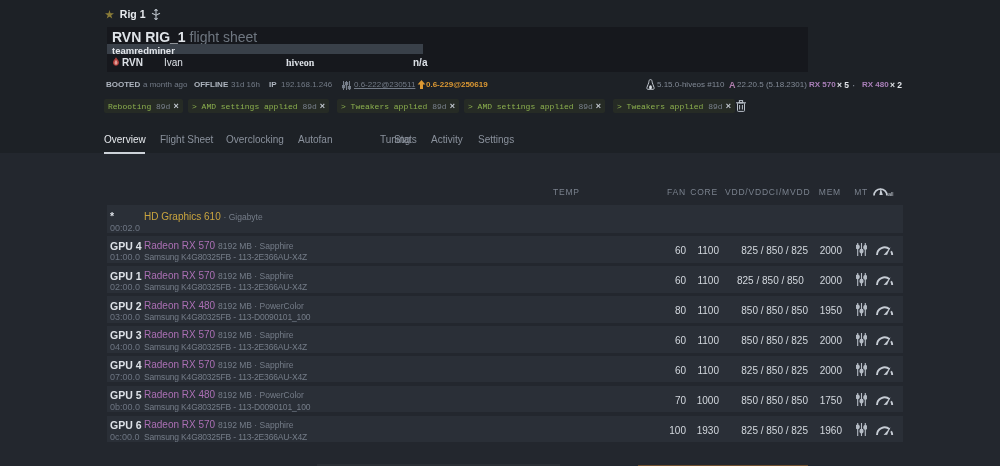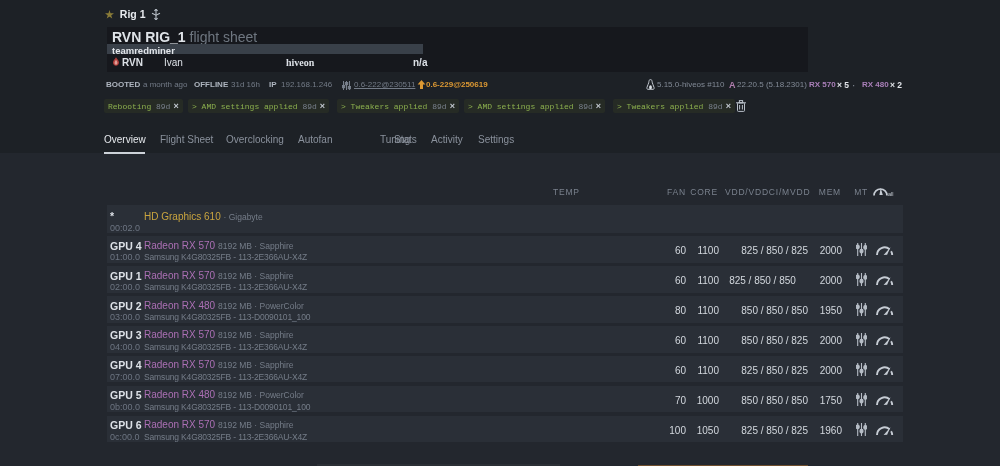--- a/index.html
+++ b/index.html
@@ -178,21 +178,21 @@
         <path d="M8.6 11 L15.6 2.9 L12.1 10.7 Z" fill="#c6ccd4"></path>
       </svg>
     </div>
 <div class="row" style="top:266.1px; height:26.7px;">
       <div class="gname" style="top:3.5px;">GPU 1</div>
       <div class="gid" style="top:16.0px;">02:00.0</div>
       <div class="gmodel" style="top:3.5px;"><span style="color:#ab6fb4;">Radeon RX 570</span> <span class="spec">8192 MB · Sapphire</span></div>
       <div class="gmem" style="top:16.0px;">Samsung K4G80325FB - 113-2E366AU-X4Z</div>
       <div class="num" style="left:539px; width:40px;">60</div>
       <div class="num" style="left:582px; width:30px;">1100</div>
-      <div class="num" style="left:610px; width:91px; text-align:center;">825 / 850 / 850</div>
+      <div class="num" style="left:610px; width:91px; text-align:left;padding-left:20px;">825 / 850 / 850</div>
       <div class="num" style="left:695px; width:40px;">2000</div>
       <svg class="ico" style="left:749px; top:7px;" width="11" height="13" viewBox="0 0 11 13">
         <g stroke="#b6bdc6" stroke-width="1.1" fill="#b6bdc6">
           <line x1="1.7" y1="0" x2="1.7" y2="13"></line>
           <line x1="5.5" y1="0" x2="5.5" y2="13"></line>
           <line x1="9.3" y1="0" x2="9.3" y2="13"></line>
           <rect x="0.2" y="2" width="3" height="3.6" rx="1.4"></rect>
           <rect x="4" y="6.3" width="3" height="3.6" rx="1.4"></rect>
           <rect x="7.8" y="2.6" width="3" height="3.6" rx="1.4"></rect>
         </g>
@@ -302,21 +302,21 @@
         <path d="M16.1 7.2 A7.6 7.6 0 0 1 17.2 11" fill="none" stroke="#c6ccd4" stroke-width="1.9"></path>
         <path d="M8.6 11 L15.6 2.9 L12.1 10.7 Z" fill="#c6ccd4"></path>
       </svg>
     </div>
 <div class="row" style="top:415.6px; height:26.7px;">
       <div class="gname" style="top:3.5px;">GPU 6</div>
       <div class="gid" style="top:16.0px;">0c:00.0</div>
       <div class="gmodel" style="top:3.5px;"><span style="color:#ab6fb4;">Radeon RX 570</span> <span class="spec">8192 MB · Sapphire</span></div>
       <div class="gmem" style="top:16.0px;">Samsung K4G80325FB - 113-2E366AU-X4Z</div>
       <div class="num" style="left:539px; width:40px;">100</div>
-      <div class="num" style="left:582px; width:30px;">1050</div>
+      <div class="num" style="left:582px; width:30px;">1930</div>
       <div class="num" style="left:610px; width:91px; text-align:right;">825 / 850 / 825</div>
       <div class="num" style="left:695px; width:40px;">1960</div>
       <svg class="ico" style="left:749px; top:7px;" width="11" height="13" viewBox="0 0 11 13">
         <g stroke="#b6bdc6" stroke-width="1.1" fill="#b6bdc6">
           <line x1="1.7" y1="0" x2="1.7" y2="13"></line>
           <line x1="5.5" y1="0" x2="5.5" y2="13"></line>
           <line x1="9.3" y1="0" x2="9.3" y2="13"></line>
           <rect x="0.2" y="2" width="3" height="3.6" rx="1.4"></rect>
           <rect x="4" y="6.3" width="3" height="3.6" rx="1.4"></rect>
           <rect x="7.8" y="2.6" width="3" height="3.6" rx="1.4"></rect>

